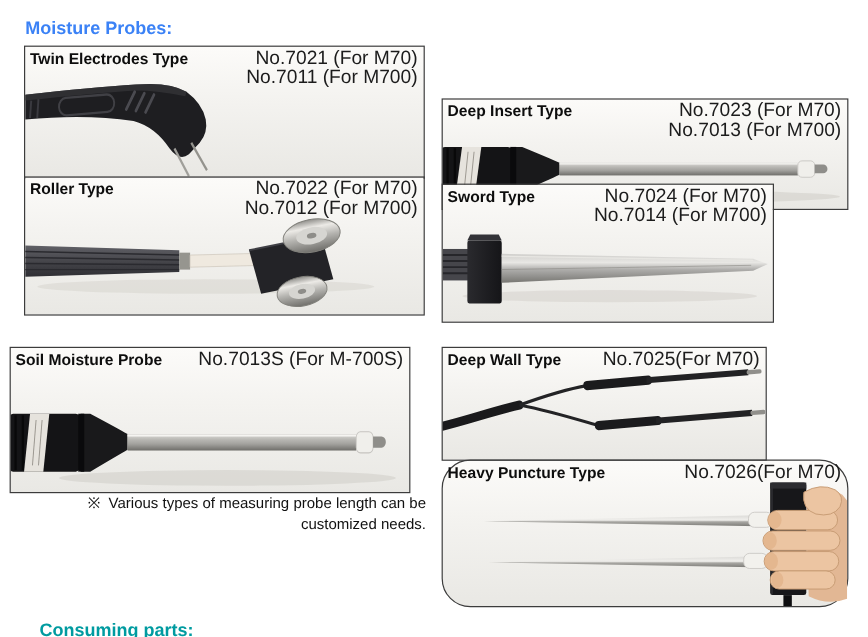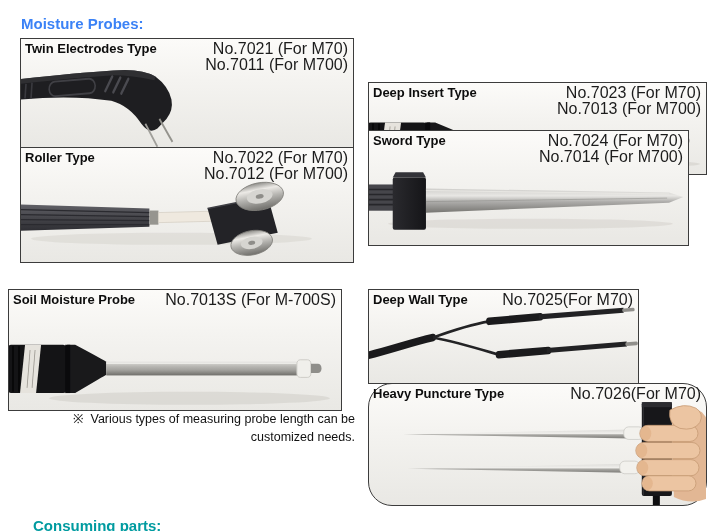--- a/index.html
+++ b/index.html
@@ -139,21 +139,21 @@
     </svg>
     <div class="labels">
       <div class="pname">Roller Type</div>
       <div class="pcodes">
         <div>No.7022 (For M70)</div>
         <div>No.7012 (For M700)</div>
       </div>
     </div>
   </div>
 
-  <div class="card" style="left:368px; top:130px; width:321px; height:116px;">
+  <div class="card" style="left:368px; top:153px; width:277px; height:116px;">
     <svg viewBox="0 0 336 113" preserveAspectRatio="none">
       <defs>
         <linearGradient id="bld4" x1="0" y1="0" x2="0" y2="1">
           <stop offset="0" stop-color="#cfcecb"></stop>
             <stop offset="0.3" stop-color="#e8e7e4"></stop>
           <stop offset="0.55" stop-color="#adacaa"></stop>
             <stop offset="1" stop-color="#777672"></stop>
         </linearGradient>
         <linearGradient id="blk4" x1="0" y1="0" x2="1" y2="0">
           <stop offset="0" stop-color="#2a2a2e"></stop>

